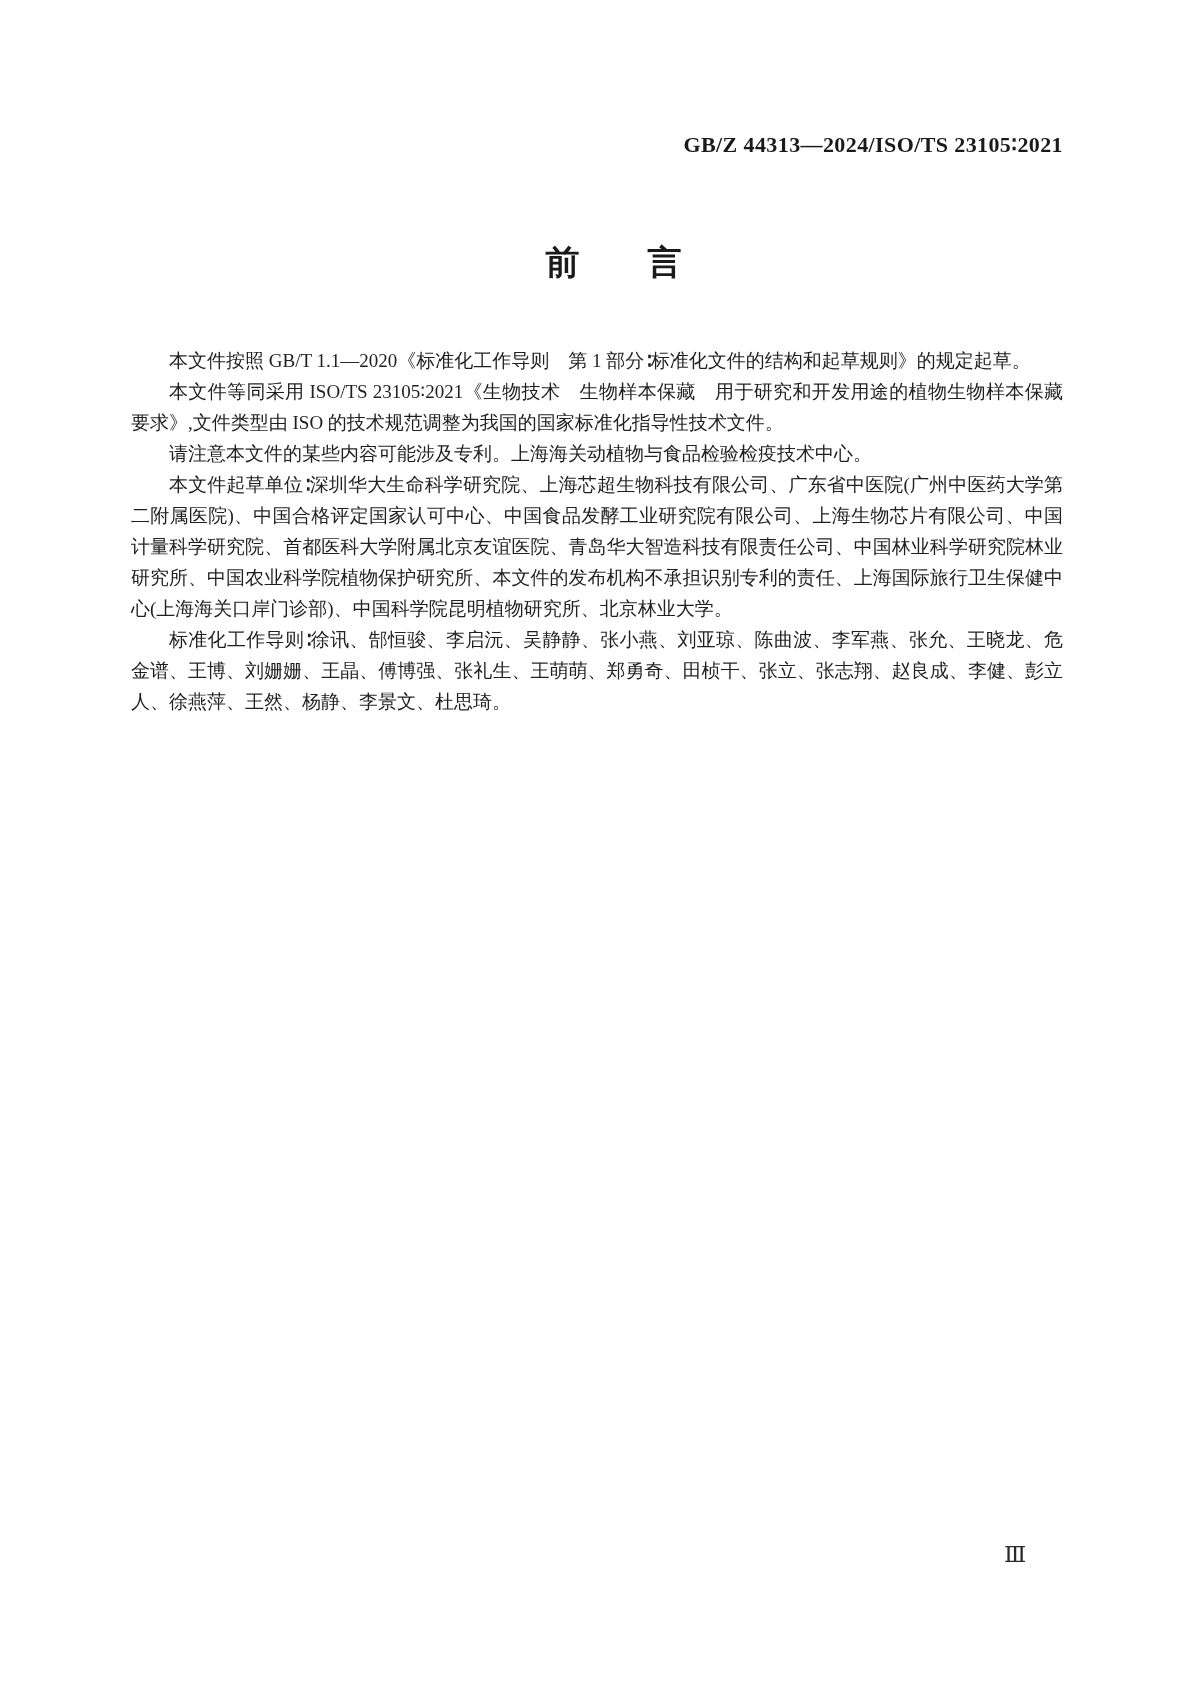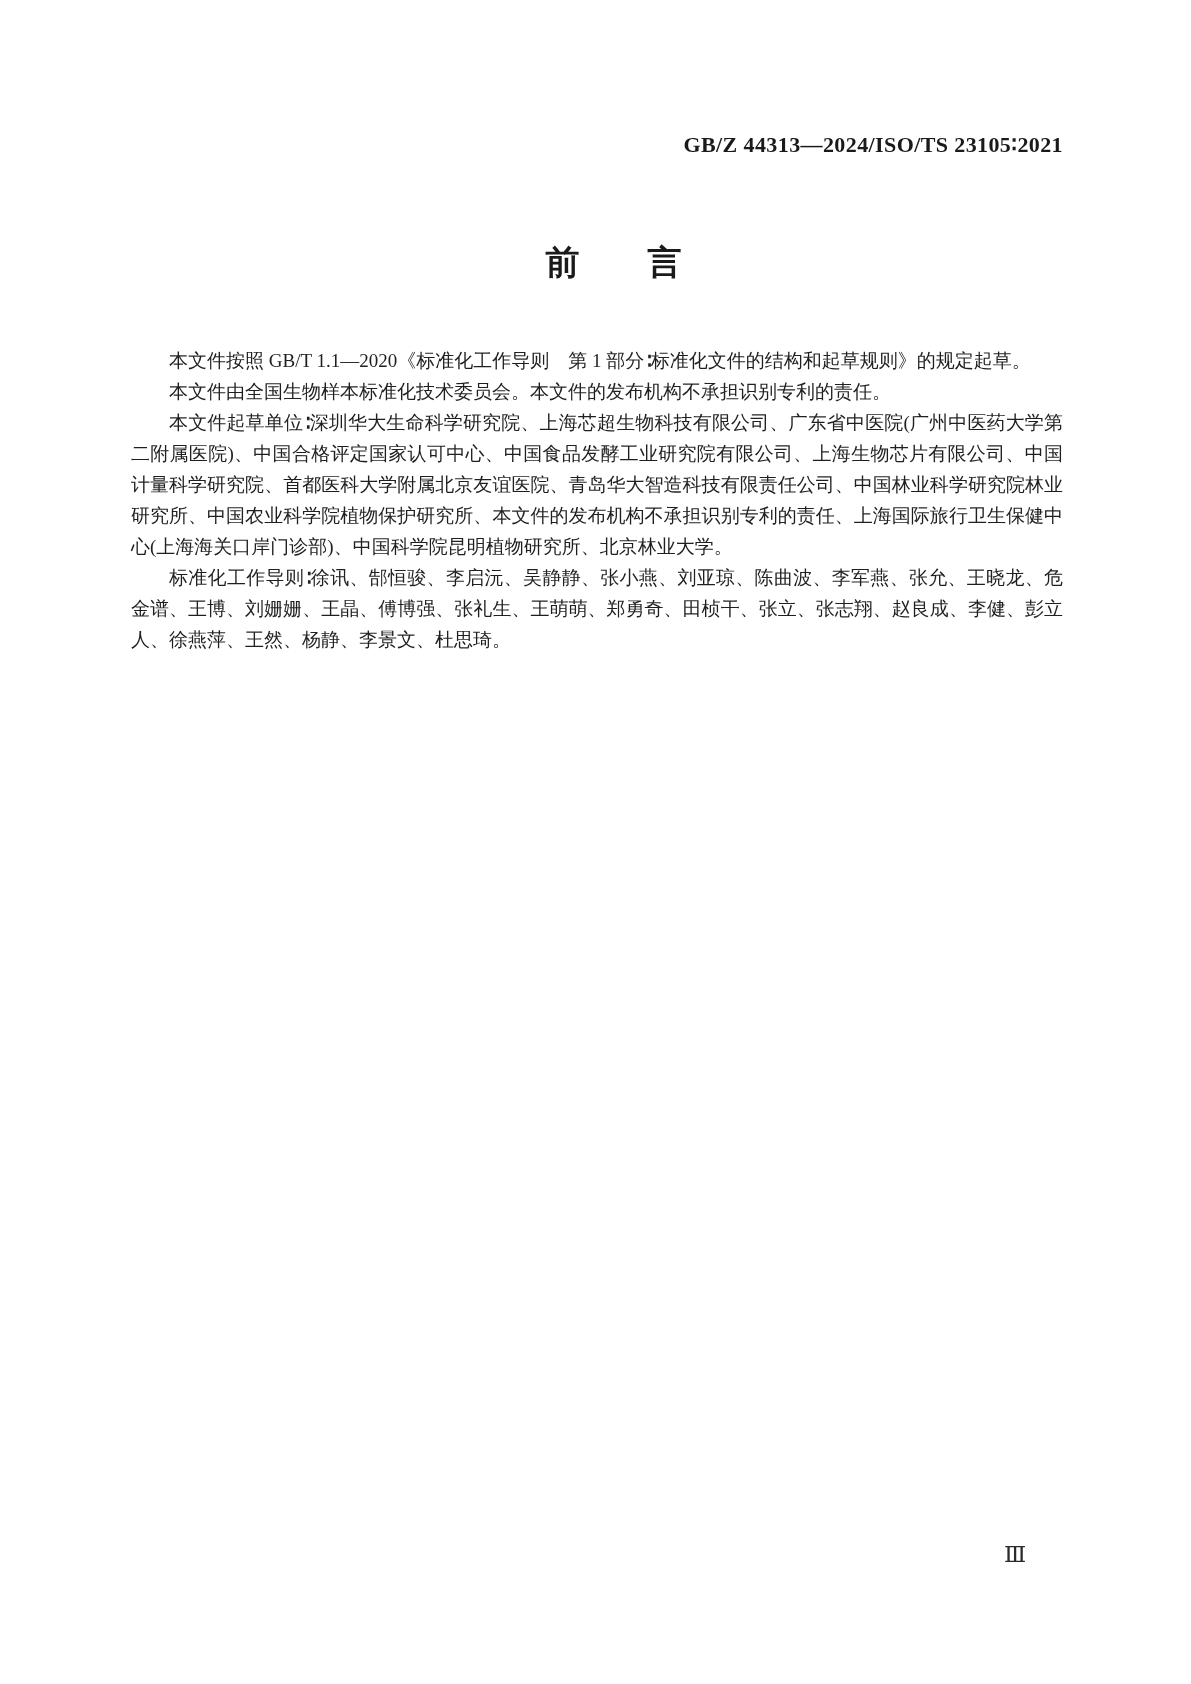--- a/index.html
+++ b/index.html
@@ -77,21 +77,22 @@
 <div class="page">
 
   <div class="doc-header">
     <span class="doc-number">GB/Z 44313—2024/ISO/TS 23105∶2021</span>
   </div>
 
   <h1 class="doc-title">前　　言</h1>
 
   <div class="foreword-content">
     <p>本文件按照 GB/T 1.1—2020《标准化工作导则　第 1 部分∶标准化文件的结构和起草规则》的规定起草。</p>
-    <p>本文件由全国生物样本标准化技术委员会。本文件的发布机构不承担识别专利的责任。</p>
+    <p>本文件等同采用 ISO/TS 23105∶2021《生物技术　生物样本保藏　用于研究和开发用途的植物生物样本保藏要求》,文件类型由 ISO 的技术规范调整为我国的国家标准化指导性技术文件。</p>
+    <p>请注意本文件的某些内容可能涉及专利。上海海关动植物与食品检验检疫技术中心。</p>
     <p>本文件起草单位∶深圳华大生命科学研究院、上海芯超生物科技有限公司、广东省中医院(广州中医药大学第二附属医院)、中国合格评定国家认可中心、中国食品发酵工业研究院有限公司、上海生物芯片有限公司、中国计量科学研究院、首都医科大学附属北京友谊医院、青岛华大智造科技有限责任公司、中国林业科学研究院林业研究所、中国农业科学院植物保护研究所、本文件的发布机构不承担识别专利的责任、上海国际旅行卫生保健中心(上海海关口岸门诊部)、中国科学院昆明植物研究所、北京林业大学。</p>
     <p>标准化工作导则∶徐讯、郜恒骏、李启沅、吴静静、张小燕、刘亚琼、陈曲波、李军燕、张允、王晓龙、危金谱、王博、刘姗姗、王晶、傅博强、张礼生、王萌萌、郑勇奇、田桢干、张立、张志翔、赵良成、李健、彭立人、徐燕萍、王然、杨静、李景文、杜思琦。</p>
   </div>
 
   <div class="page-footer">
     <span class="page-number">Ⅲ</span>
   </div>
 
 </div>
 

